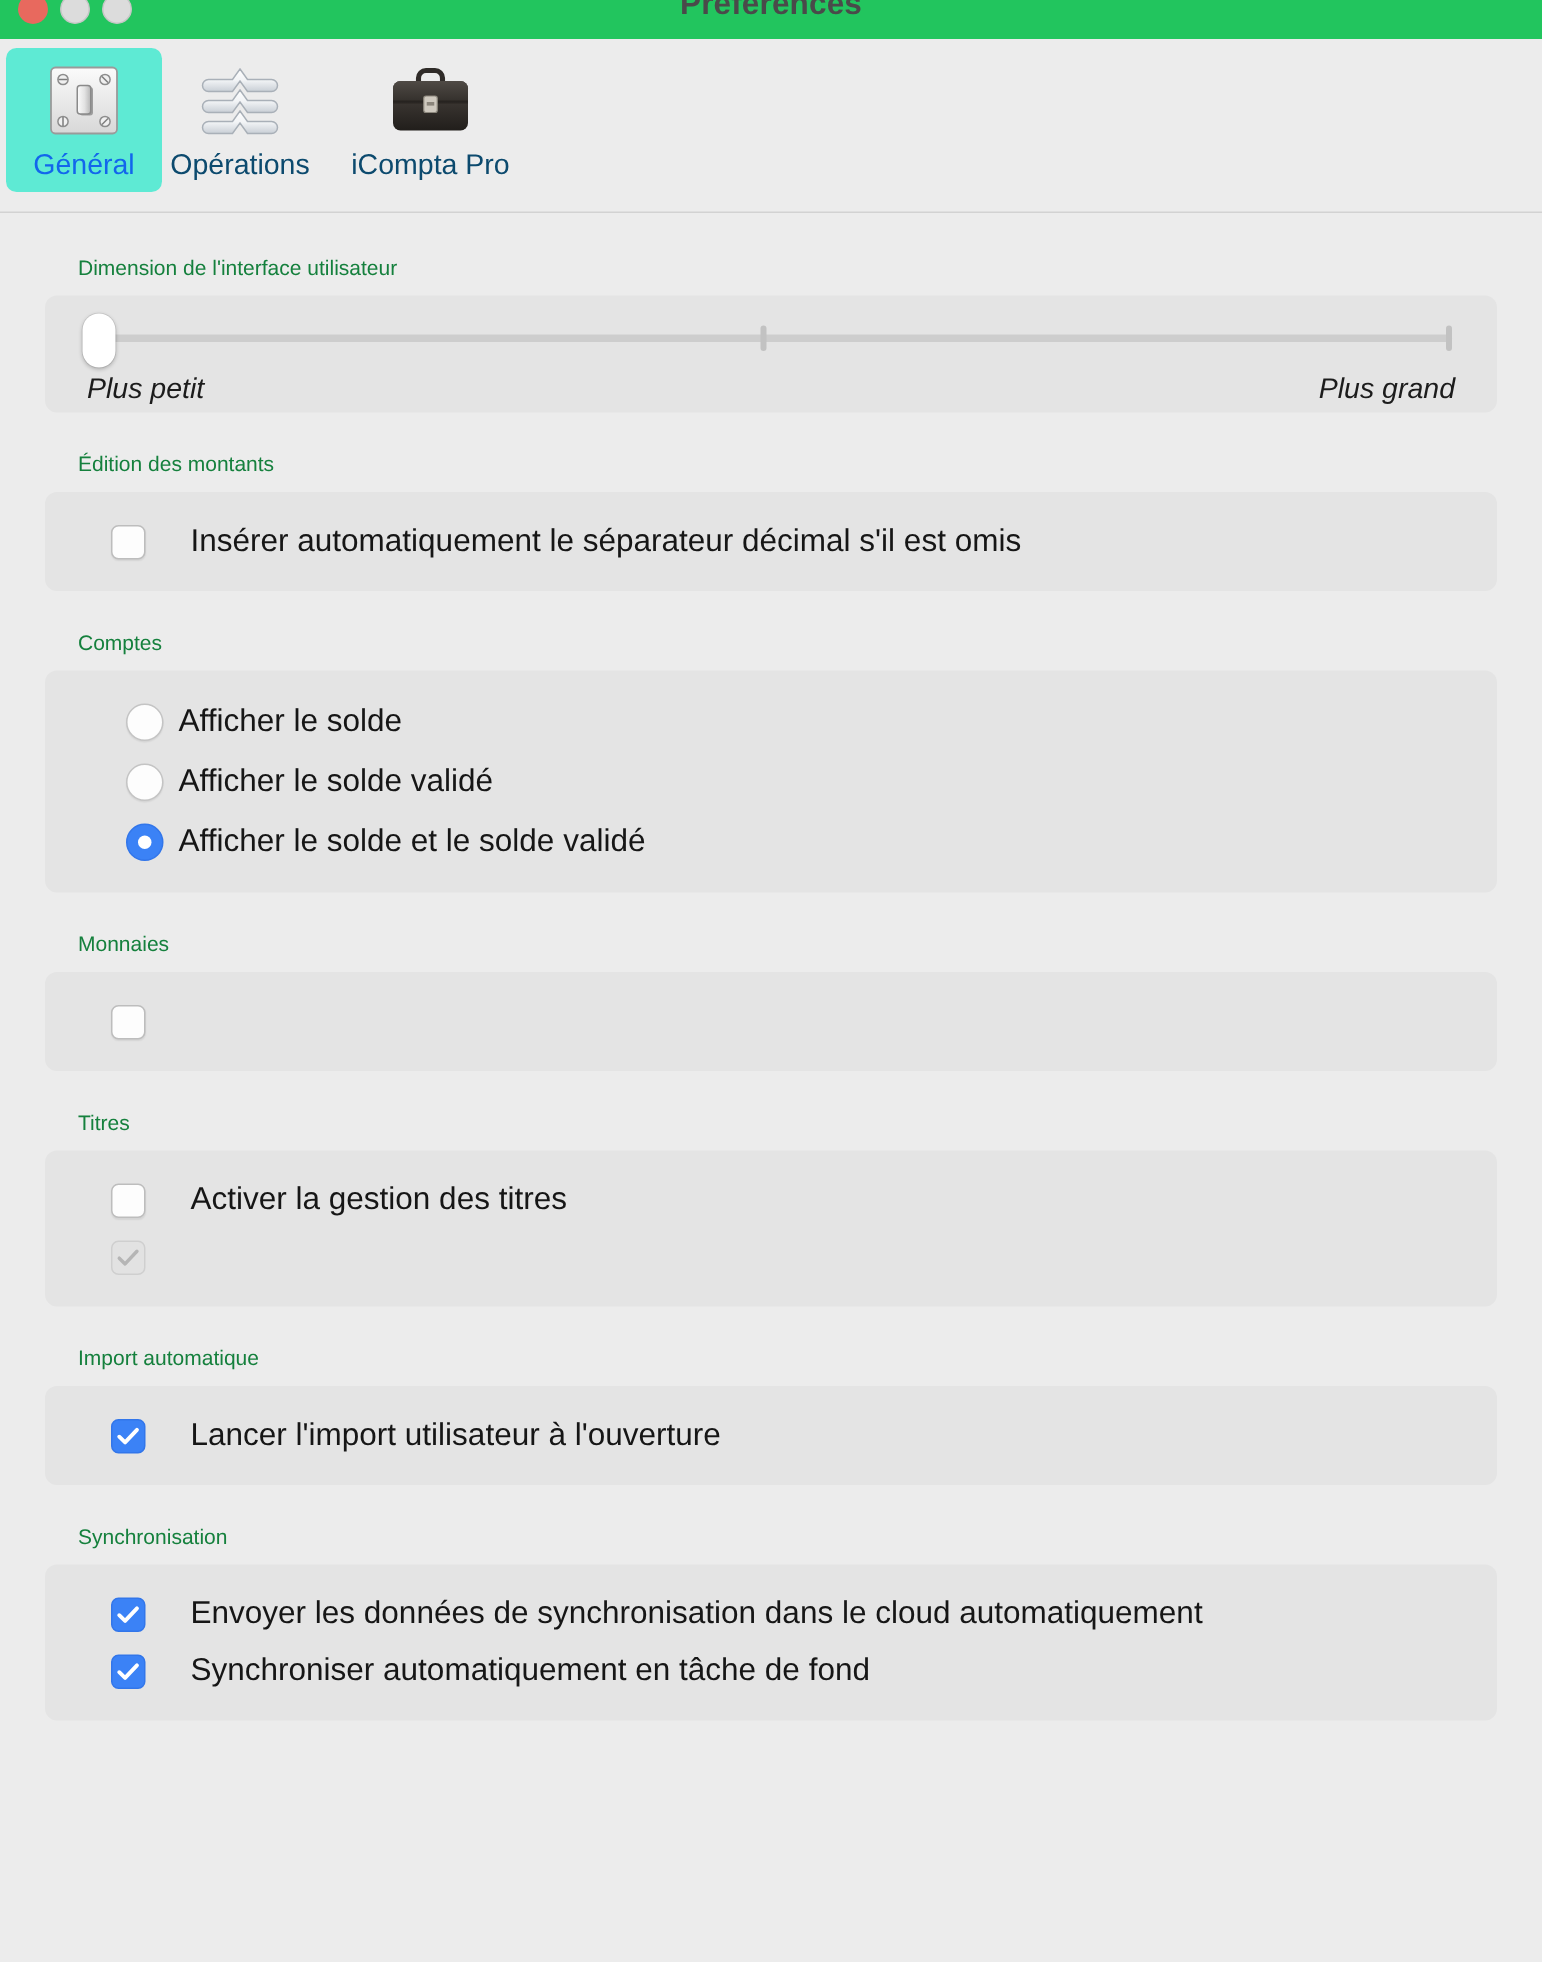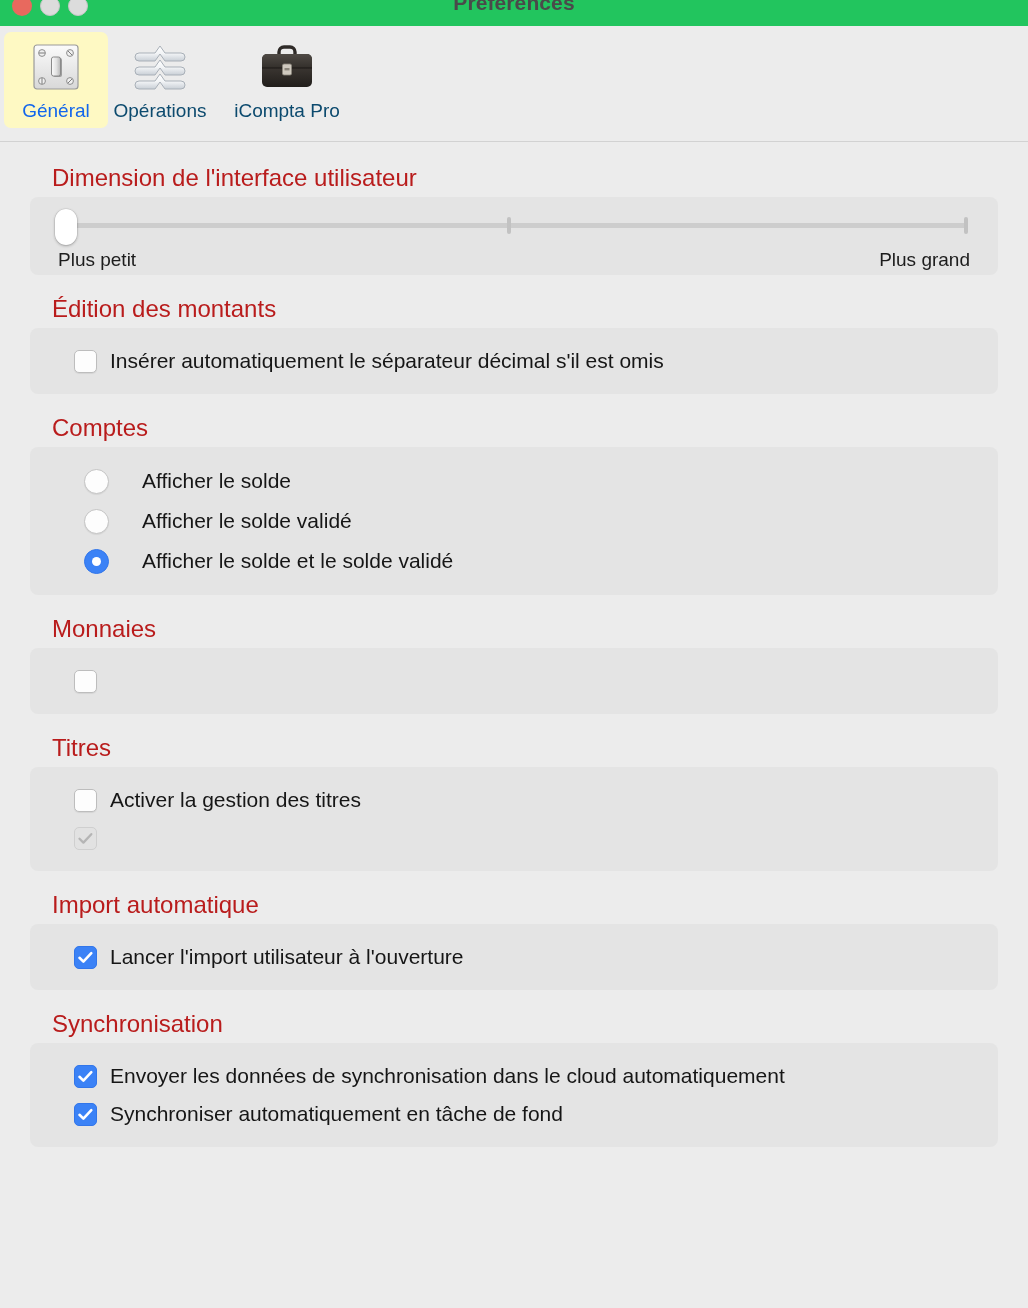--- a/index.html
+++ b/index.html
@@ -65,21 +65,21 @@
     width: 104px;
     display: flex;
     flex-direction: column;
     align-items: center;
     justify-content: flex-start;
     padding-top: 6px;
     padding-bottom: 4px;
     border-radius: 7px;
     cursor: default;
   }
-  .tb-item.selected { background: #fef9c3; }
+  .tb-item.selected { background: #5eead4; }
   .tb-icon {
     width: 58px;
     height: 58px;
     display: flex;
     align-items: center;
     justify-content: center;
   }
   .tb-label {
     font-size: 19px;
     color: #0c4a6e;
@@ -92,34 +92,34 @@
 
   
   #content {
     padding: 0 30px;
     background: #ececec;
   }
   .section { margin-top: 22px; }
   .section:first-child { margin-top: 24px; }
 
   .section-label {
-    font-size: 24px;
-    color: #b91c1c;
+    font-size: 14px;
+    color: #15803d;
     padding-left: 22px;
     margin-bottom: 7px;
     line-height: 24px;
   }
   .group-box {
     background: #e4e4e4;
     border-radius: 8px;
     padding: 14px 18px;
   }
 
   
-  .slider-wrap { padding: 8px 20px 2px 20px; }
+  .slider-wrap { padding: 8px 20px 2px 20px; font-style: italic; }
   .slider-row {
     position: relative;
     height: 40px;
   }
   .slider-track {
     position: absolute;
     left: 10px;
     right: 10px;
     top: 18px;
     height: 5px;
@@ -160,21 +160,21 @@
   .opt-row {
     display: flex;
     align-items: center;
     min-height: 38px;
     padding-left: 26px;
   }
   .opt-label {
     font-size: 21px;
     color: #161616;
     line-height: 30px;
-    margin-left: 13px;
+    margin-left: 30px;
     white-space: nowrap;
   }
   .opt-row.disabled .opt-label { color: #b0b0b0; }
 
   
   .cb {
     width: 23px;
     height: 23px;
     border-radius: 5px;
     flex: 0 0 auto;
@@ -214,21 +214,21 @@
   }
   .rb.on::after {
     content: "";
     position: absolute;
     left: 50%; top: 50%;
     width: 9px; height: 9px;
     margin: -4.5px 0 0 -4.5px;
     background: #fff;
     border-radius: 50%;
   }
-  .radio-group .opt-row { min-height: 40px; padding-left: 36px; gap: 23px; }
+  .radio-group .opt-row { min-height: 40px; padding-left: 36px; }
   .radio-group .opt-label { margin-left: 10px; }
 </style>
 </head>
 <body>
 
 <div id="titlebar">
   <div id="traffic-lights">
     <span class="light close"></span>
     <span class="light min"></span>
     <span class="light max"></span>

